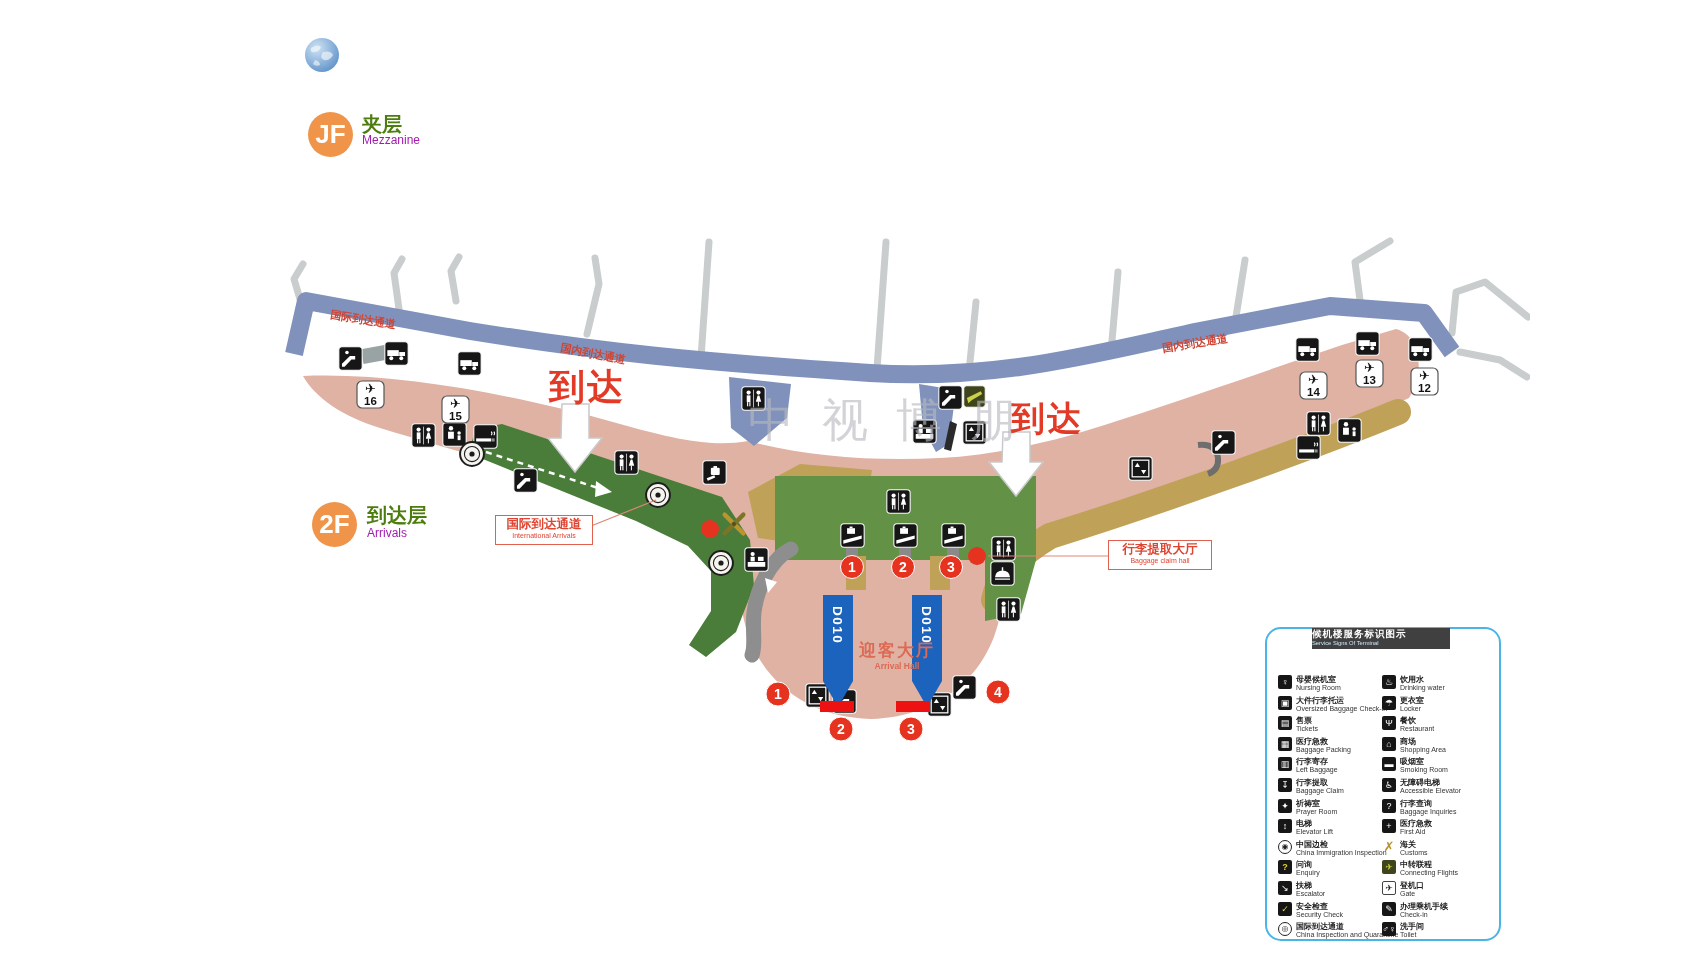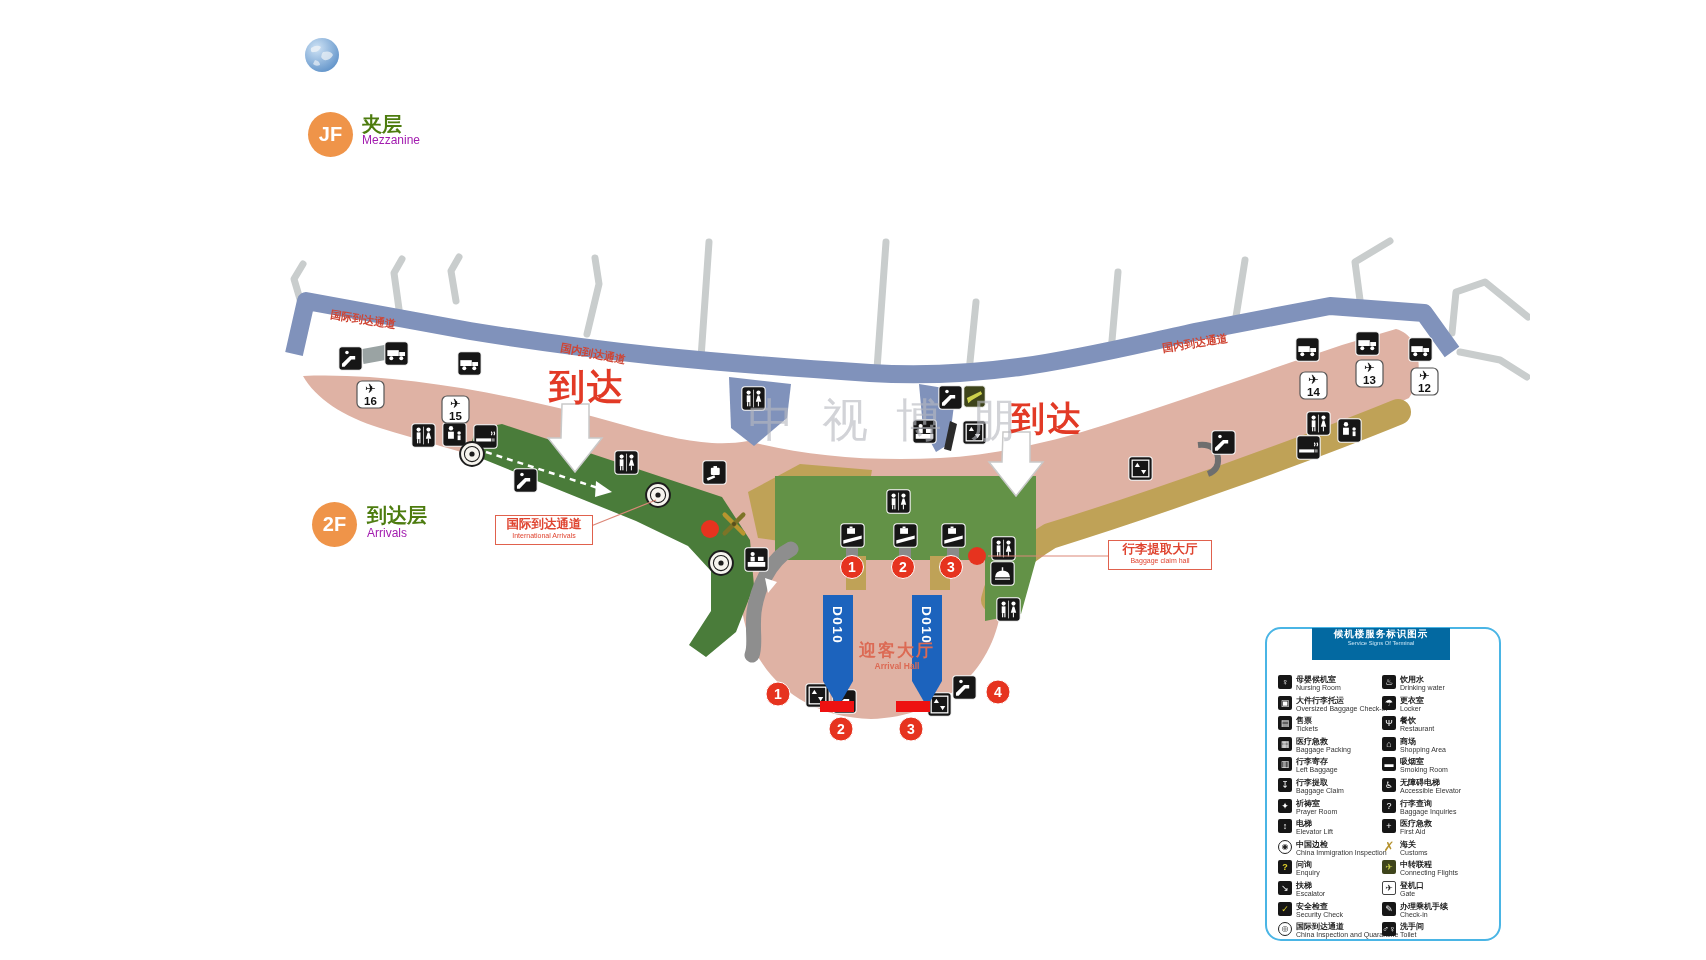--- a/index.html
+++ b/index.html
@@ -3,21 +3,21 @@
 <meta charset="utf-8">
 <style>
   html,body{margin:0;padding:0;background:#fff;}
   body{width:1706px;height:960px;overflow:hidden;font-family:"Liberation Sans","DejaVu Sans",sans-serif;}
   .stage{position:relative;width:1706px;height:960px;background:#fff;}
   .abs{position:absolute;}
   
   .page-title{left:352px;top:33px;font-size:38px;font-weight:700;letter-spacing:7px;color:#262626;z-index:6;}
   .globe{left:303px;top:36px;z-index:6;}
   .floor-badge{width:45px;height:45px;border-radius:50%;background:#ef9449;color:#fff;
-    font-size:20px;font-weight:700;text-align:center;line-height:45px;z-index:6;}
+    font-size:26px;font-weight:700;text-align:center;line-height:45px;z-index:6;}
   .fb-jf{left:308px;top:112px;}
   .fb-2f{left:312px;top:502px;}
   .floor-zh{font-size:20px;font-weight:600;color:#4d7c0f;z-index:6;}
   .floor-en{font-size:12px;color:#a21caf;z-index:6;}
   .jf-zh{left:362px;top:111px;} .jf-en{left:362px;top:133px;}
   .f2-zh{left:367px;top:502px;} .f2-en{left:367px;top:526px;}
   
   .wm{color:#b7b9c0;z-index:4;pointer-events:none;white-space:nowrap;}
   .wm1{left:748px;top:390px;font-size:46px;letter-spacing:28px;opacity:.62;}
   .wm2{left:714px;top:450px;font-size:52px;letter-spacing:3px;opacity:.55;}
@@ -38,21 +38,21 @@
   .rbox{background:#fff;border:1.5px solid #e0614d;text-align:center;z-index:6;}
   .rbox .zh{display:block;font-size:12.5px;font-weight:700;color:#df4430;line-height:15px;margin-top:1px;}
   .rbox .en{display:block;font-size:7px;color:#df4430;line-height:8px;}
   .box-intl{left:495px;top:515px;width:96px;height:28px;}
   .box-bag{left:1108px;top:540px;width:102px;height:28px;}
   .arrival-txt{font-size:36px;font-weight:700;color:#e23a26;z-index:6;letter-spacing:2px;}
   .arr-l{left:549px;top:363px;} .arr-r{left:1011px;top:396px;font-size:34px;}
   
   .legend{left:1265px;top:627px;width:232px;height:310px;background:#fff;
     border:2px solid #4ab5e5;border-radius:16px;z-index:9;}
-  .lhead{position:absolute;left:45px;top:-1px;width:138px;height:32px;background:#0369a1;text-align:center;}
+  .lhead{position:absolute;left:45px;top:-1px;width:138px;height:21px;background:#404040;text-align:left;}
   .lhead .zh{display:block;font-size:9.5px;font-weight:700;color:#fff;line-height:12px;letter-spacing:1px;}
   .lhead .en{display:block;font-size:5.8px;color:#cfe9f8;line-height:7px;}
   .lcol{position:absolute;top:46px;width:112px;}
   .lcol-l{left:11px;} .lcol-r{left:115px;}
   .lrow{height:20.6px;display:flex;gap:4px;align-items:flex-start;}
   .lic{flex:none;width:14px;height:14px;background:#161616;color:#fff;font-size:9px;line-height:14px;
     text-align:center;border-radius:2px;overflow:hidden;}
   .lic[data-variant="stamp"]{background:#fff;border:1.5px solid #222;border-radius:50%;color:#222;
     font-size:8px;width:12px;height:12px;line-height:11px;}
   .lic[data-variant="gold"]{background:transparent;color:#b5922e;font-size:13px;font-weight:700;}

